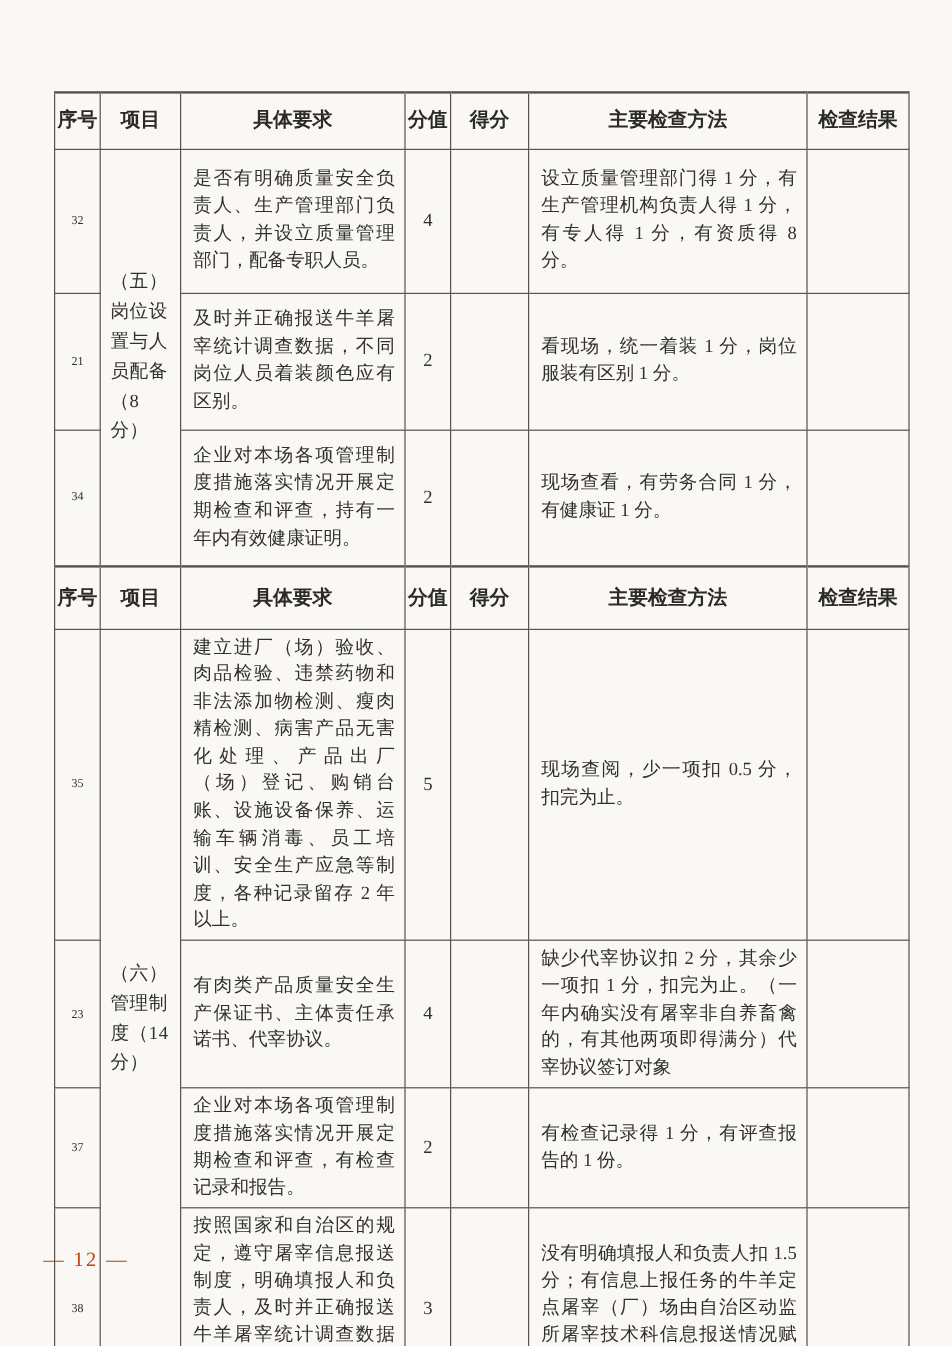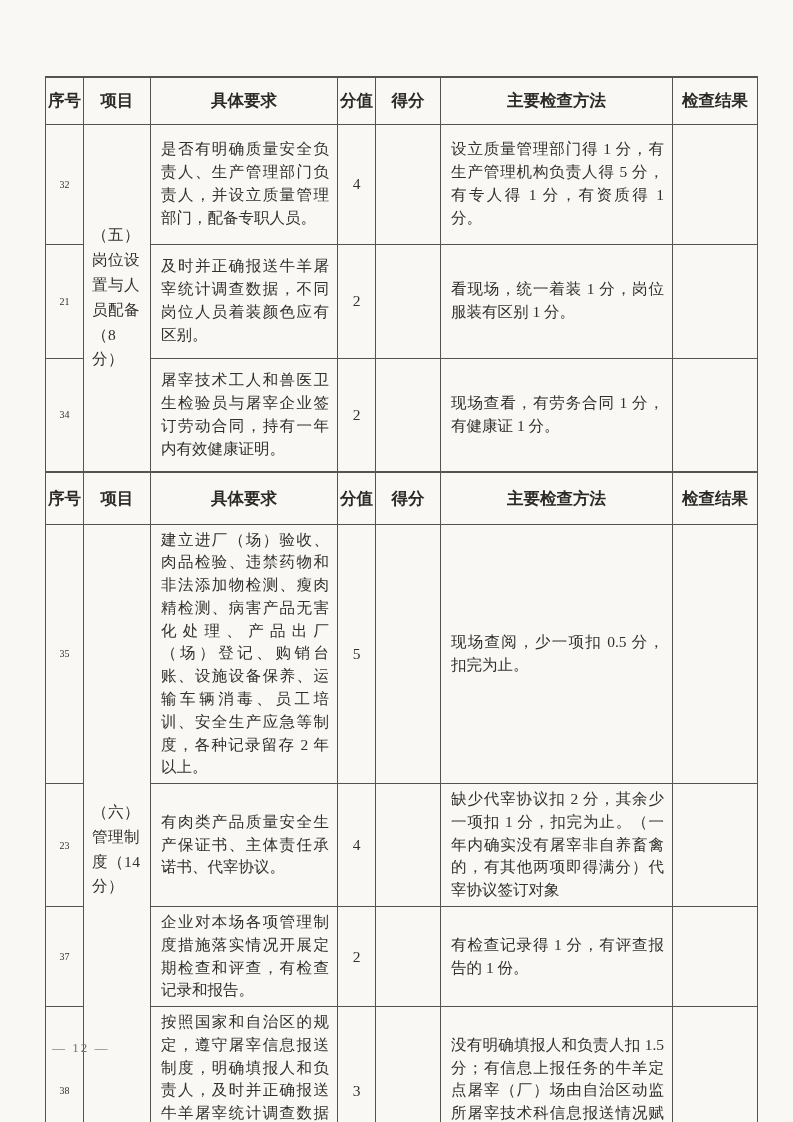--- a/index.html
+++ b/index.html
@@ -53,24 +53,24 @@
     text-align:justify;
     padding:4px 8px 4px 10px;
   }
   .c-score,.c-got,.c-result{
     text-align:center;
     font-size:15.5px;
     padding:2px 2px;
   }
   .page-footer{
     position:absolute;
-    left:52px;top:1040px;
-    font-size:13px;
+    left:36px;top:1040px;
+    font-size:17px;
     letter-spacing:2px;
-    color:#737373;
+    color:#c2410c;
   }
 </style>
 </head>
 <body>
 
 <table class="doc-table">
   <colgroup>
     <col style="width:38px">
       <col style="width:67px">
       <col style="width:187px">
@@ -94,36 +94,36 @@
   <tr style="height:120px">
     <td class="c-no">32</td>
     <td class="c-group" rowspan="3">（五）
 岗位设
 置与人
 员配备
 （8 分）</td>
     <td class="c-req">是否有明确质量安全负责人、生产管理部门负责人，并设立质量管理部门，配备专职人员。</td>
     <td class="c-score">4</td>
     <td class="c-got"></td>
-    <td class="c-method">设立质量管理部门得 1 分，有生产管理机构负责人得 5 分，有专人得 1 分，有资质得 1 分。</td>
+    <td class="c-method">设立质量管理部门得 1 分，有生产管理机构负责人得 1 分，有专人得 1 分，有资质得 8 分。</td>
     <td class="c-result"></td>
   </tr>
 
   <tr style="height:114px">
     <td class="c-no">21</td>
     <td class="c-req">及时并正确报送牛羊屠宰统计调查数据，不同岗位人员着装颜色应有区别。</td>
     <td class="c-score">2</td>
     <td class="c-got"></td>
     <td class="c-method">看现场，统一着装 1 分，岗位服装有区别 1 分。</td>
     <td class="c-result"></td>
   </tr>
 
   <tr style="height:114px">
     <td class="c-no">34</td>
-    <td class="c-req">屠宰技术工人和兽医卫生检验员与屠宰企业签订劳动合同，持有一年内有效健康证明。</td>
+    <td class="c-req">企业对本场各项管理制度措施落实情况开展定期检查和评查，持有一年内有效健康证明。</td>
     <td class="c-score">2</td>
     <td class="c-got"></td>
     <td class="c-method">现场查看，有劳务合同 1 分，有健康证 1 分。</td>
     <td class="c-result"></td>
   </tr>
 
   <tr class="head" style="height:52px">
     <th>序号</th>
     <th>项目</th>
     <th>具体要求</th>

